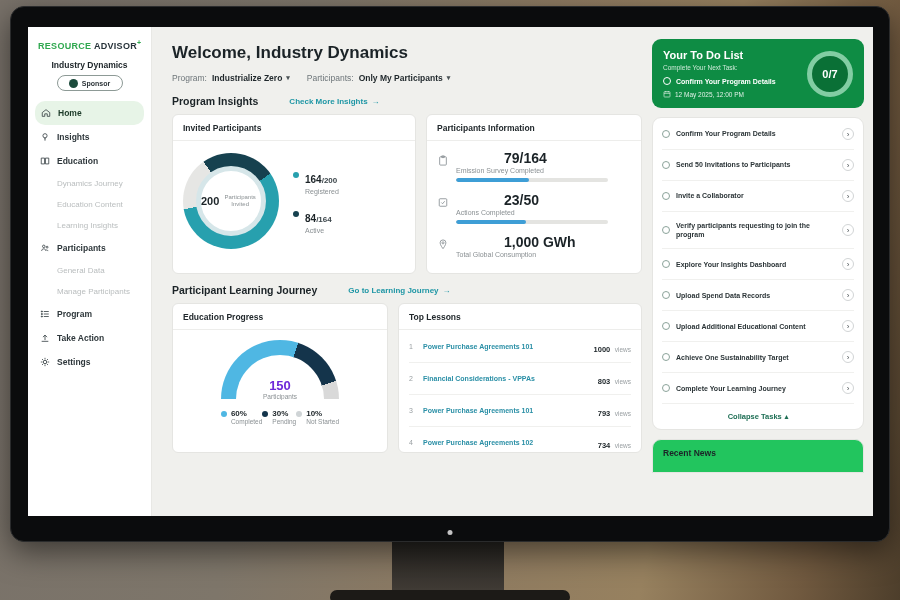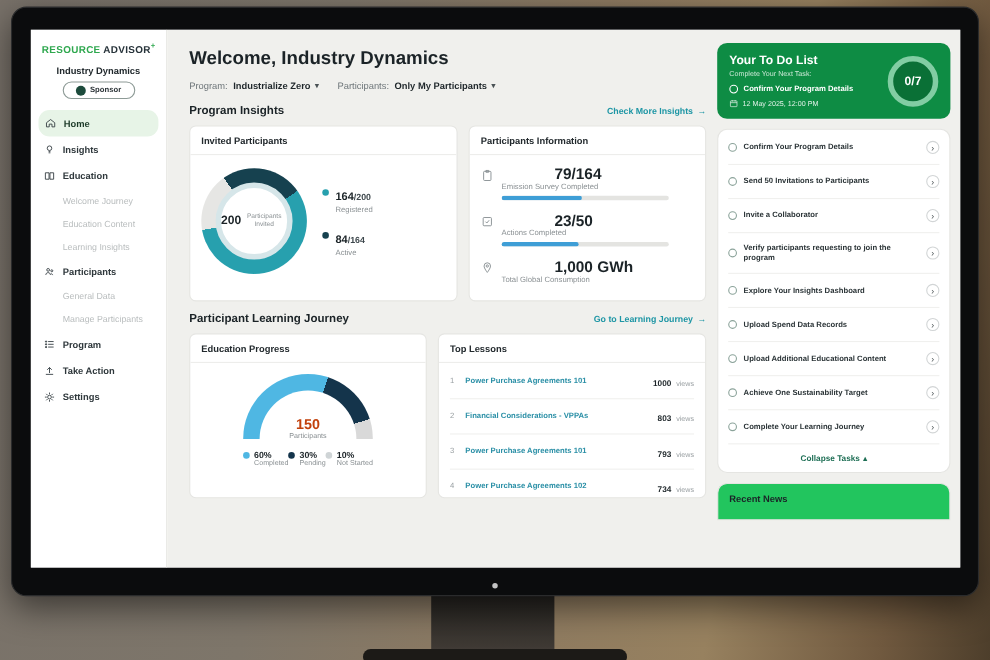--- a/index.html
+++ b/index.html
@@ -44,21 +44,21 @@
   
   .content { flex:1; min-width:0; background:#f0f0ed; display:flex; gap:10px; padding:12px 10px 0 20px; }
   .main { width:470px; flex:none; }
 
   .welcome { font-size:17px; font-weight:bold; color:#1b2327; margin:4px 0 10px; }
   .filters { display:flex; align-items:flex-start; gap:5px; font-size:8.5px; margin-bottom:12px; }
   .f-label { color:#6e767a; }
   .f-value { font-weight:bold; color:#1f272b; display:flex; align-items:center; gap:4px; cursor:pointer; margin-right:12px; }
   .chev { font-size:7px; color:#4a5255; }
 
-  .sec-head { display:flex; justify-content:space-between; align-items:center; margin:4px 0 7px; }
+  .sec-head { display:flex; align-items:center; margin:4px 0 7px;gap:31px; }
   .sec-title { font-size:10.5px; font-weight:bold; color:#1b2327; }
   .sec-link { font-size:8px; font-weight:bold; color:#1e96a5; cursor:pointer; display:flex; gap:4px; align-items:center; }
 
   .cards-row { display:flex; gap:10px; margin-bottom:10px; }
   .card { background:#fff; border:1px solid #e5e5e2; border-radius:6px; overflow:hidden; }
   .card-title { font-size:8.5px; font-weight:bold; color:#22292d; padding:8px 10px 7px; border-bottom:1px solid #ededeb; }
   .invited { width:244px; height:160px; }
   .pinfo { width:216px; height:160px; }
   .eduprog { width:216px; height:150px; }
   .lessons-card { width:244px; height:150px; }
@@ -87,21 +87,21 @@
   .info-lab { font-size:7px; color:#8a9093; margin:1px 0 4px; }
   .bar { width:152px; height:4px; background:#e4e4e1; border-radius:2px; overflow:hidden; }
   .fill { height:100%; background:#3e9ed6; border-radius:2px; }
 
   
   .gauge-wrap { padding:10px 0 0; display:flex; flex-direction:column; align-items:center; }
   .gauge { width:118px; height:60px; position:relative; overflow:hidden; }
   .gauge-circle { position:absolute; top:0; left:0; width:118px; height:118px; border-radius:50%; }
   .gauge-hole { position:absolute; top:15px; left:15px; width:88px; height:88px; border-radius:50%; background:#fff; }
   .gauge-center { position:absolute; bottom:0; left:0; right:0; text-align:center; }
-  .g-val { font-size:13px; font-weight:bold; color:#c2410c; }
+  .g-val { font-size:13px; font-weight:bold; color:#6d28d9; }
   .g-lab { font-size:6.5px; color:#8a9093; }
   .g-legend { display:flex; margin-top:9px; }
   .g-leg-item { display:flex; gap:4px; }
   .g-dot { width:6px; height:6px; border-radius:50%; margin-top:2px; flex:none; }
   .g-dot.c1 { background:#4fb7e3; } .g-dot.c2 { background:#14344b; } .g-dot.c3 { background:#cfd4d6; }
   .g-pct { font-size:8px; font-weight:bold; color:#1b2327; }
   .g-lab2 { font-size:6.5px; color:#8a9093; }
 
   
   .lesson-rows { padding:1px 10px; }
@@ -179,21 +179,21 @@
           </div>
           <div class="nav-item">
             <span class="nav-icon">
                 <svg viewBox="0 0 24 24">
                   <path d="M3 5h8v14H3zM13 5h8v14h-8z" fill="none" stroke="currentColor" stroke-width="2"></path>
                 </svg>
               </span>
             <span>Education</span>
           </div>
           <div class="nav-item sub">
-            <span>Welcome Journey</span>
+            <span>Dynamics Journey</span>
           </div>
           <div class="nav-item sub">
             <span>Education Content</span>
           </div>
           <div class="nav-item sub">
             <span>Learning Insights</span>
           </div>
           <div class="nav-item">
             <span class="nav-icon">
                 <svg viewBox="0 0 24 24" fill="none" stroke="currentColor" stroke-width="2">

